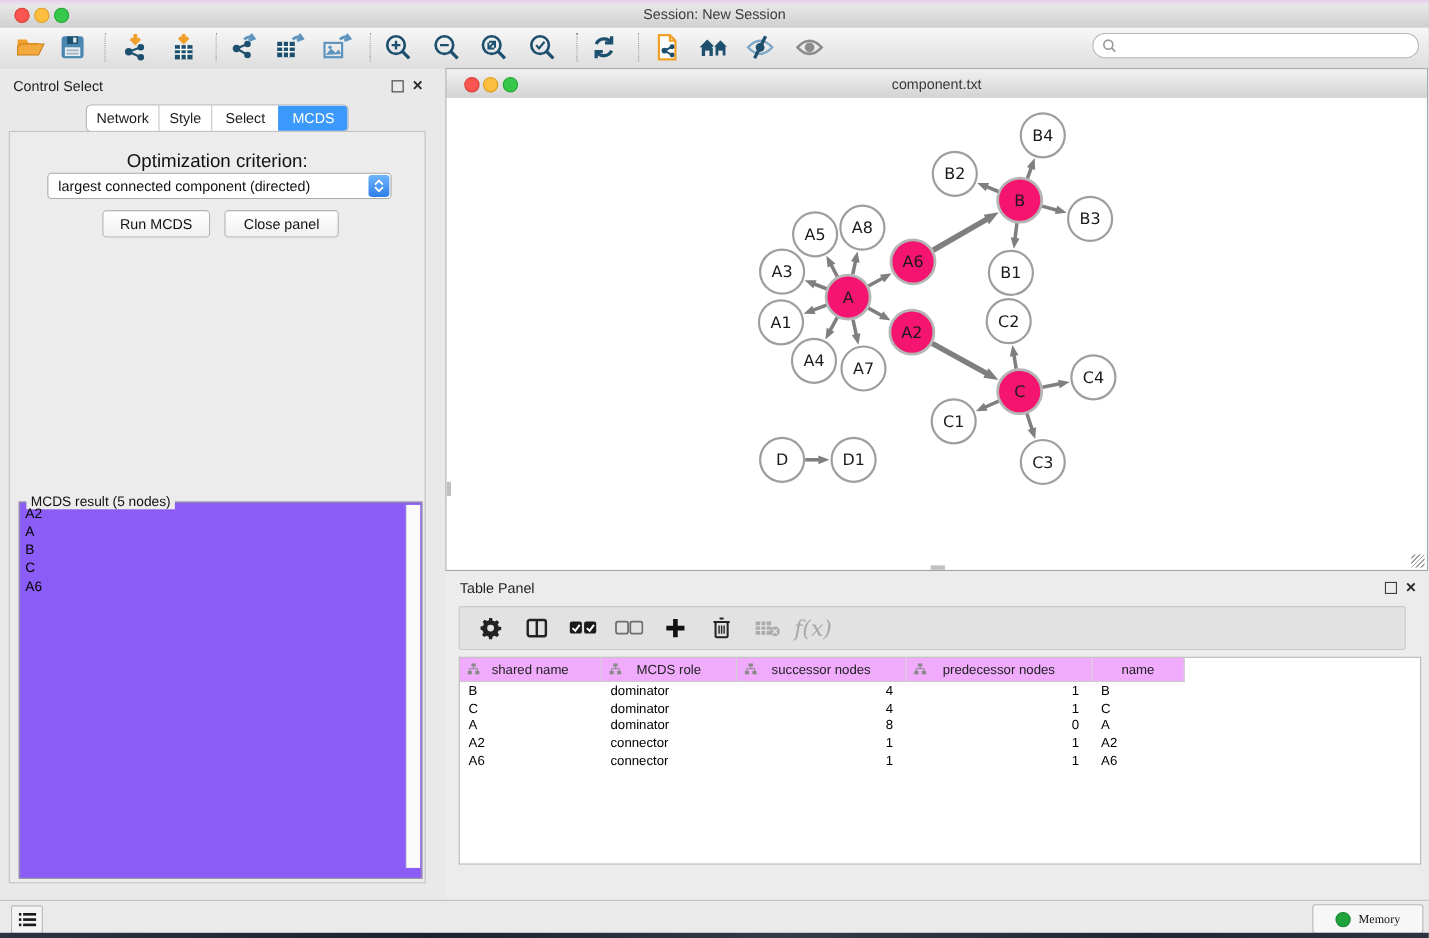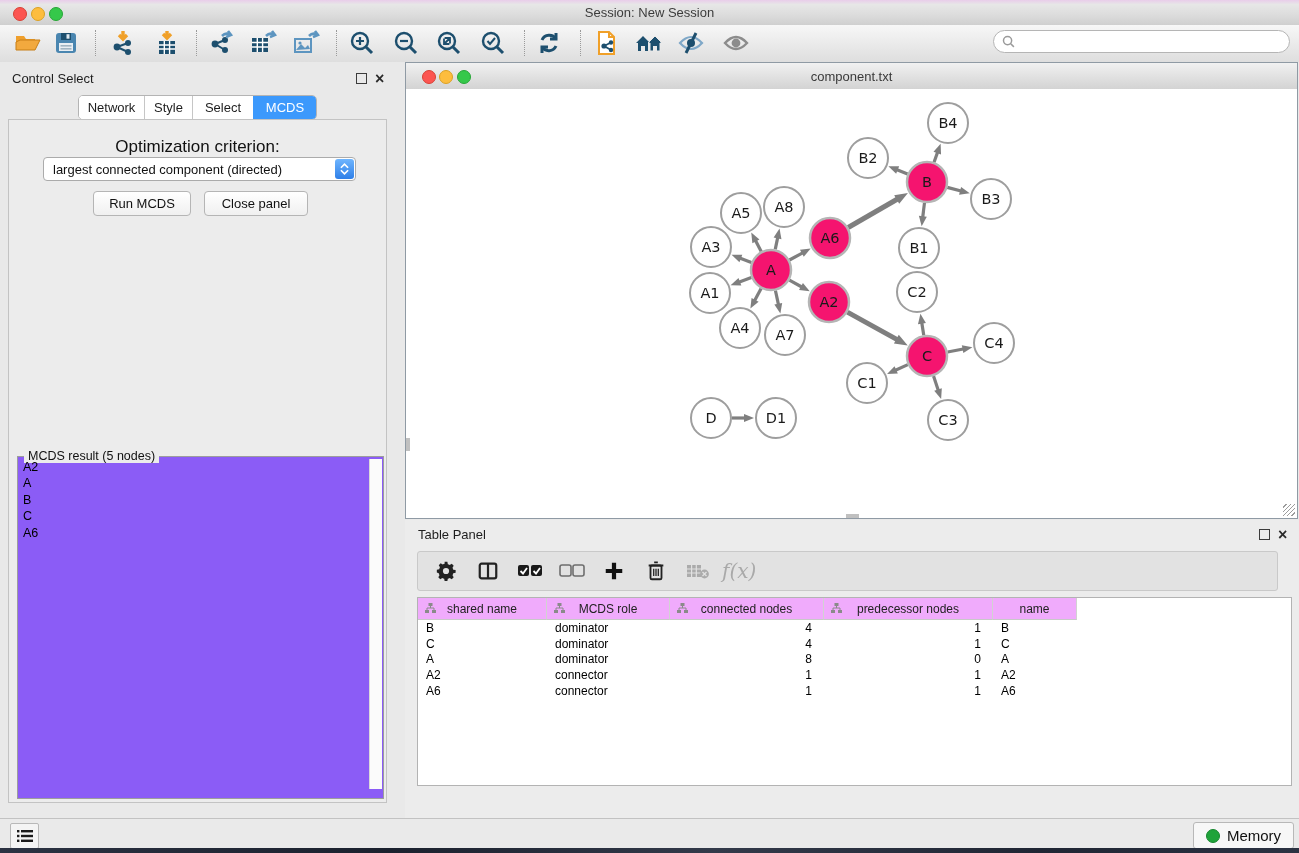--- a/index.html
+++ b/index.html
@@ -77,21 +77,21 @@
   .nt-hcell .hier{position:absolute;left:7px;top:5px;}
   .nt-row{display:flex;height:15.8px;align-items:center;}
   .nt-cell{font-size:12px;color:#000;box-sizing:border-box;overflow:hidden;white-space:nowrap;}
   #tp-tabs-strip{left:0px;top:330px;width:894px;height:28px;background:#ebebeb;border-top:1px solid #c6c6c6;}
 
   
   #statusbar{left:0;top:818px;width:1299px;height:30px;background:#eaeaea;border-top:1px solid #c2c2c2;box-sizing:border-box;}
   #list-btn{left:10px;top:4px;width:27px;height:24px;background:#f4f4f4;border:1px solid #b8b8b8;border-radius:2px;
     display:flex;align-items:center;justify-content:center;}
   #memory-btn{left:1193px;top:3px;width:99px;height:25px;background:#f7f7f7;border:1px solid #b8b8b8;border-radius:3px;
-    display:flex;align-items:center;justify-content:center;font-size:15px;color:#111;}
+    display:flex;align-items:center;justify-content:center;font-size:11px;color:#111;font-family:Liberation Serif, serif;}
   #memory-dot{width:12px;height:12px;border-radius:50%;background:#1fa33a;margin-right:7px;border:1px solid #16862e;}
   #wallpaper{left:0;top:848px;width:1299px;height:5px;
     background:linear-gradient(90deg,#2b3242,#1b212e 30%,#333a4a 55%,#202634 80%,#2b3242);}
 </style>
 </head>
 <body>
 
 <div id="screen">
 
   <div class="abs" id="titlebar">
@@ -452,21 +452,21 @@
               </svg>
               <span>MCDS role</span>
             </div>
             <div class="nt-hcell" style="width: 154px;">
               <svg width="11" height="11" viewBox="0 0 11 11" class="hier">
                 <rect x="3.5" y="0" width="4" height="3" fill="#8a8a8a"></rect>
                 <rect x="0" y="7" width="4" height="3" fill="#8a8a8a"></rect>
                 <rect x="7" y="7" width="4" height="3" fill="#8a8a8a"></rect>
                 <path d="M5.5 3 v2 M2 7 v-2 h7 v2" stroke="#8a8a8a" fill="none"></path>
               </svg>
-              <span>connected nodes</span>
+              <span>successor nodes</span>
             </div>
             <div class="nt-hcell" style="width: 169px;">
               <svg width="11" height="11" viewBox="0 0 11 11" class="hier">
                 <rect x="3.5" y="0" width="4" height="3" fill="#8a8a8a"></rect>
                 <rect x="0" y="7" width="4" height="3" fill="#8a8a8a"></rect>
                 <rect x="7" y="7" width="4" height="3" fill="#8a8a8a"></rect>
                 <path d="M5.5 3 v2 M2 7 v-2 h7 v2" stroke="#8a8a8a" fill="none"></path>
               </svg>
               <span>predecessor nodes</span>
             </div>

